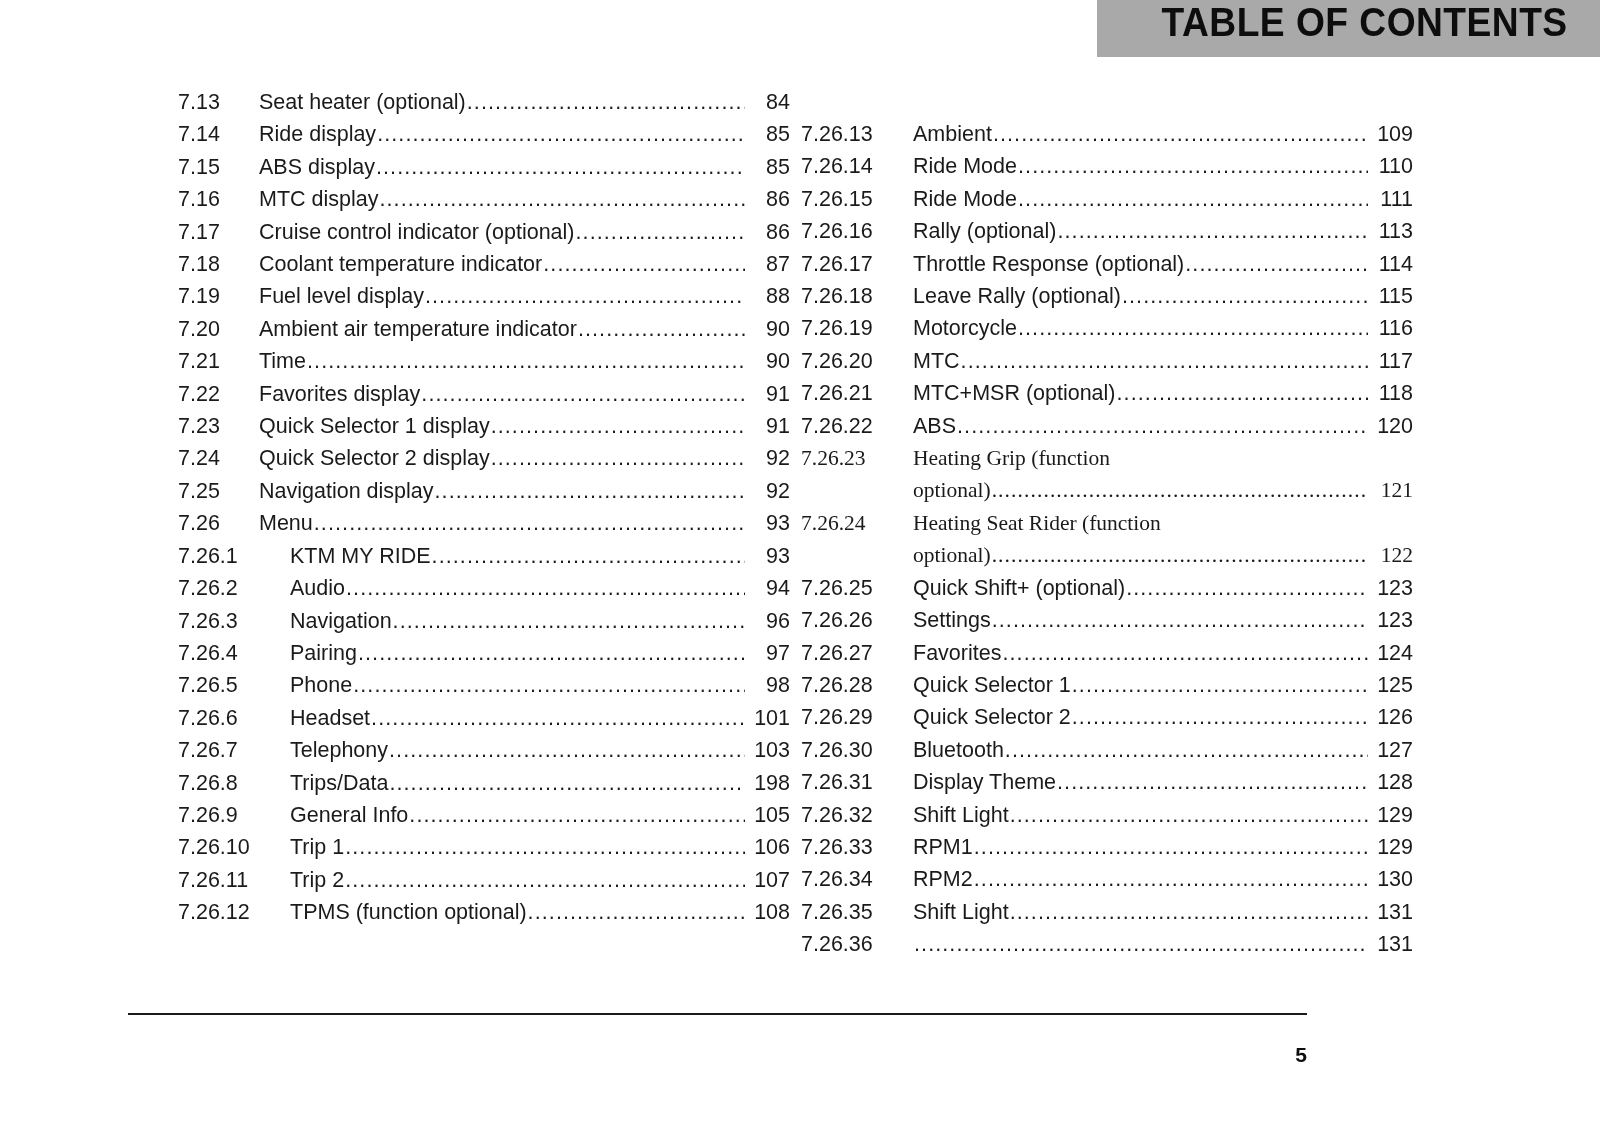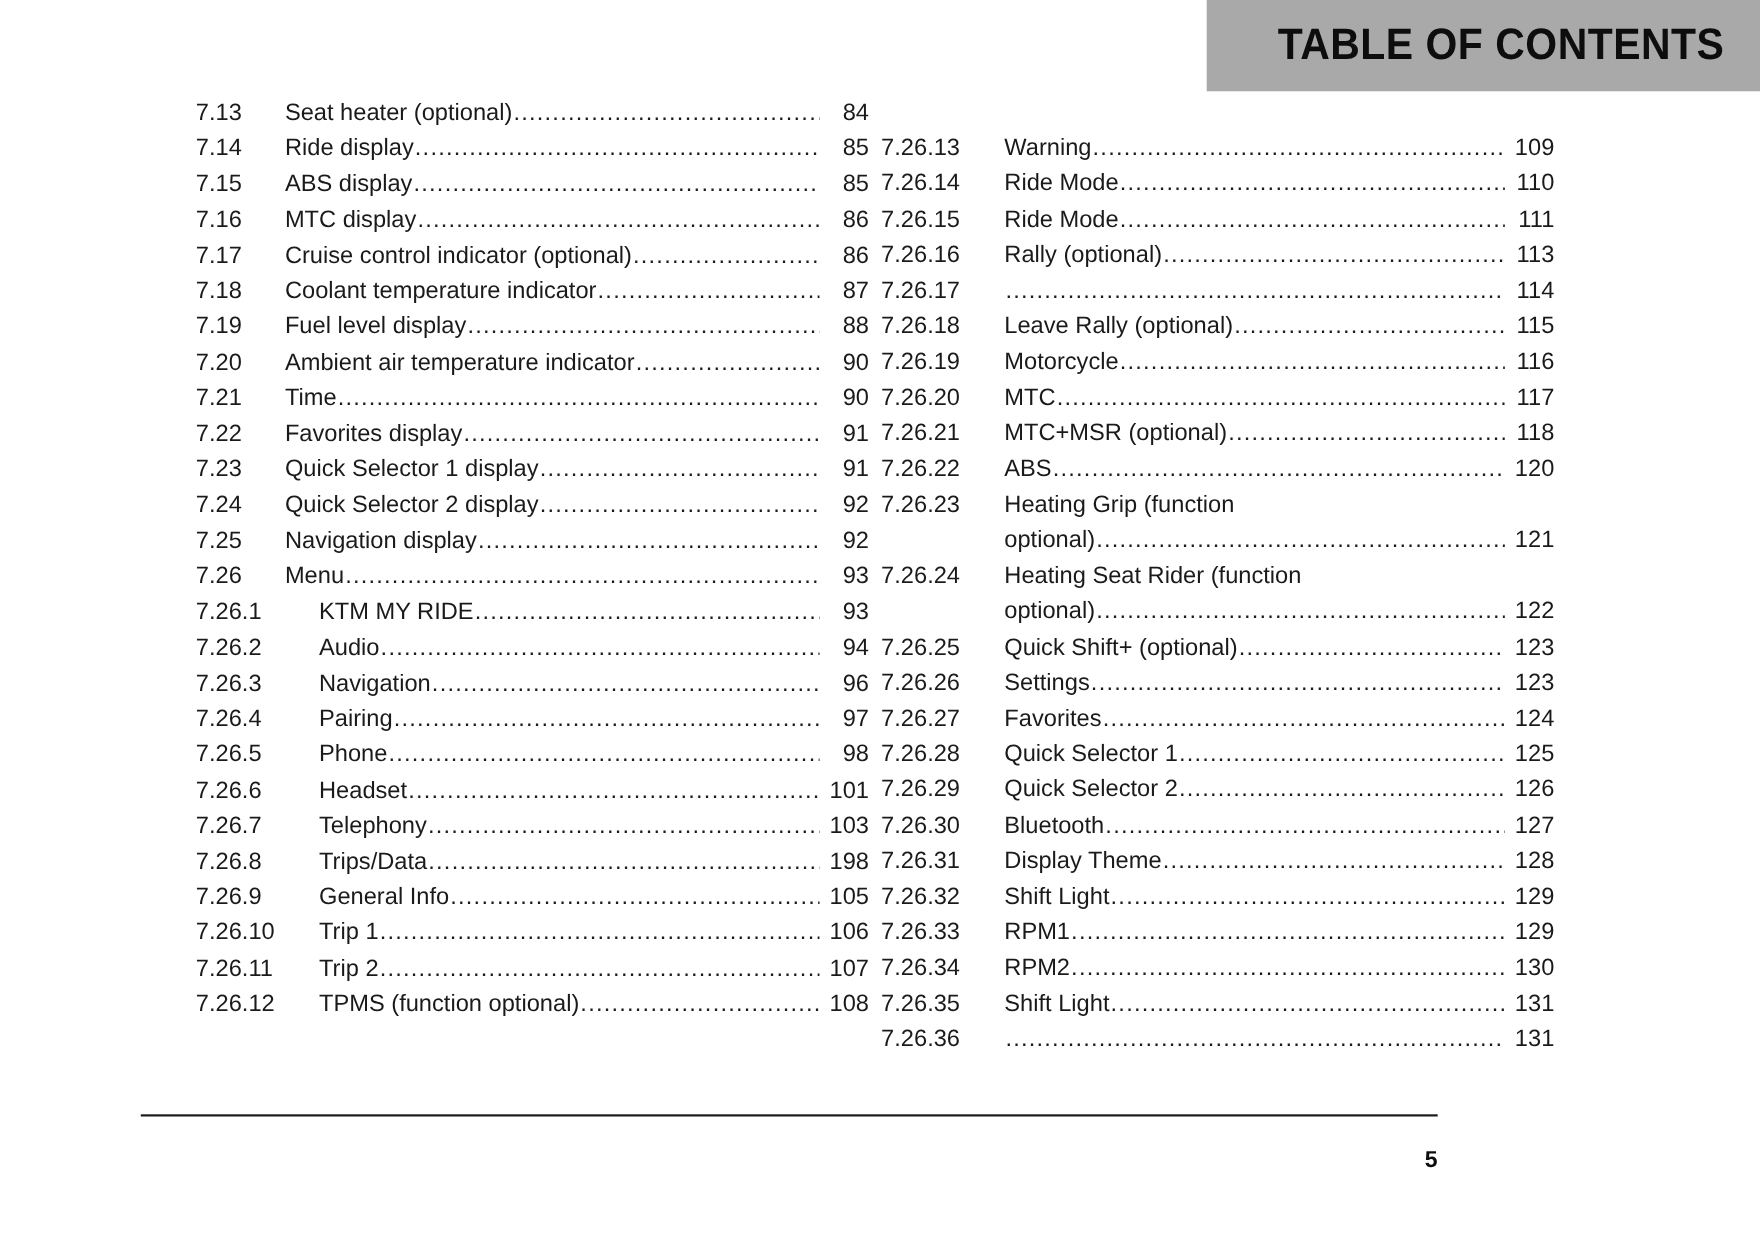--- a/index.html
+++ b/index.html
@@ -14,24 +14,23 @@
     position: relative;
     overflow: hidden;
   }
 
   
   .header-banner {
     position: absolute;
     left: 1097px;
     top: 0;
     width: 503px;
-    height: 83px;
+    height: 57px;
     background: #a9a9a9;
     display: flex;
-    align-items: center;
     justify-content: flex-end;
     padding-right: 32px;
   }
   .header-title {
     font-family: "Liberation Sans Narrow", "Liberation Sans", sans-serif;
     font-weight: bold;
     font-size: 40px;
     letter-spacing: 0.5px;
     color: #0d0d0d;
     transform: scaleX(0.93);
@@ -91,21 +90,21 @@
   }
   .entry-page {
     flex: 0 0 auto;
     text-align: right;
     min-width: 44px;
     padding-left: 6px;
     font-variant-numeric: tabular-nums;
   }
 
   
-  .entry.wrapped { flex-wrap: wrap; }
+  .entry.wrapped { flex-wrap: wrap; font-family: Liberation Serif, serif; }
   .entry-title-wrap {
     flex: 0 0 auto;
     white-space: normal;
     max-width: 330px;
   }
   .wrap-line2 {
     display: flex;
     align-items: baseline;
     width: 100%;
   }
@@ -346,21 +345,21 @@
           <span class="entry-title">TPMS (function optional)</span>
           <span class="leader">....................................................................</span>
           <span class="entry-page">108</span>
         </span>
       </div>
     </div>
   <div class="toc-column right" id="col-right">
       <div class="entry level3">
         <span class="entry-num">7.26.13</span>
         <span class="entry-body">
-          <span class="entry-title">Warning</span>
+          <span class="entry-title">Ambient</span>
           <span class="leader">....................................................................</span>
           <span class="entry-page">109</span>
         </span>
       </div>
       <div class="entry level3">
         <span class="entry-num">7.26.14</span>
         <span class="entry-body">
           <span class="entry-title">Ride Mode</span>
           <span class="leader">....................................................................</span>
           <span class="entry-page">110</span>
@@ -378,20 +377,21 @@
         <span class="entry-num">7.26.16</span>
         <span class="entry-body">
           <span class="entry-title">Rally (optional)</span>
           <span class="leader">....................................................................</span>
           <span class="entry-page">113</span>
         </span>
       </div>
       <div class="entry level3">
         <span class="entry-num">7.26.17</span>
         <span class="entry-body">
+          <span class="entry-title">Throttle Response (optional)</span>
           <span class="leader">....................................................................</span>
           <span class="entry-page">114</span>
         </span>
       </div>
       <div class="entry level3">
         <span class="entry-num">7.26.18</span>
         <span class="entry-body">
           <span class="entry-title">Leave Rally (optional)</span>
           <span class="leader">....................................................................</span>
           <span class="entry-page">115</span>

